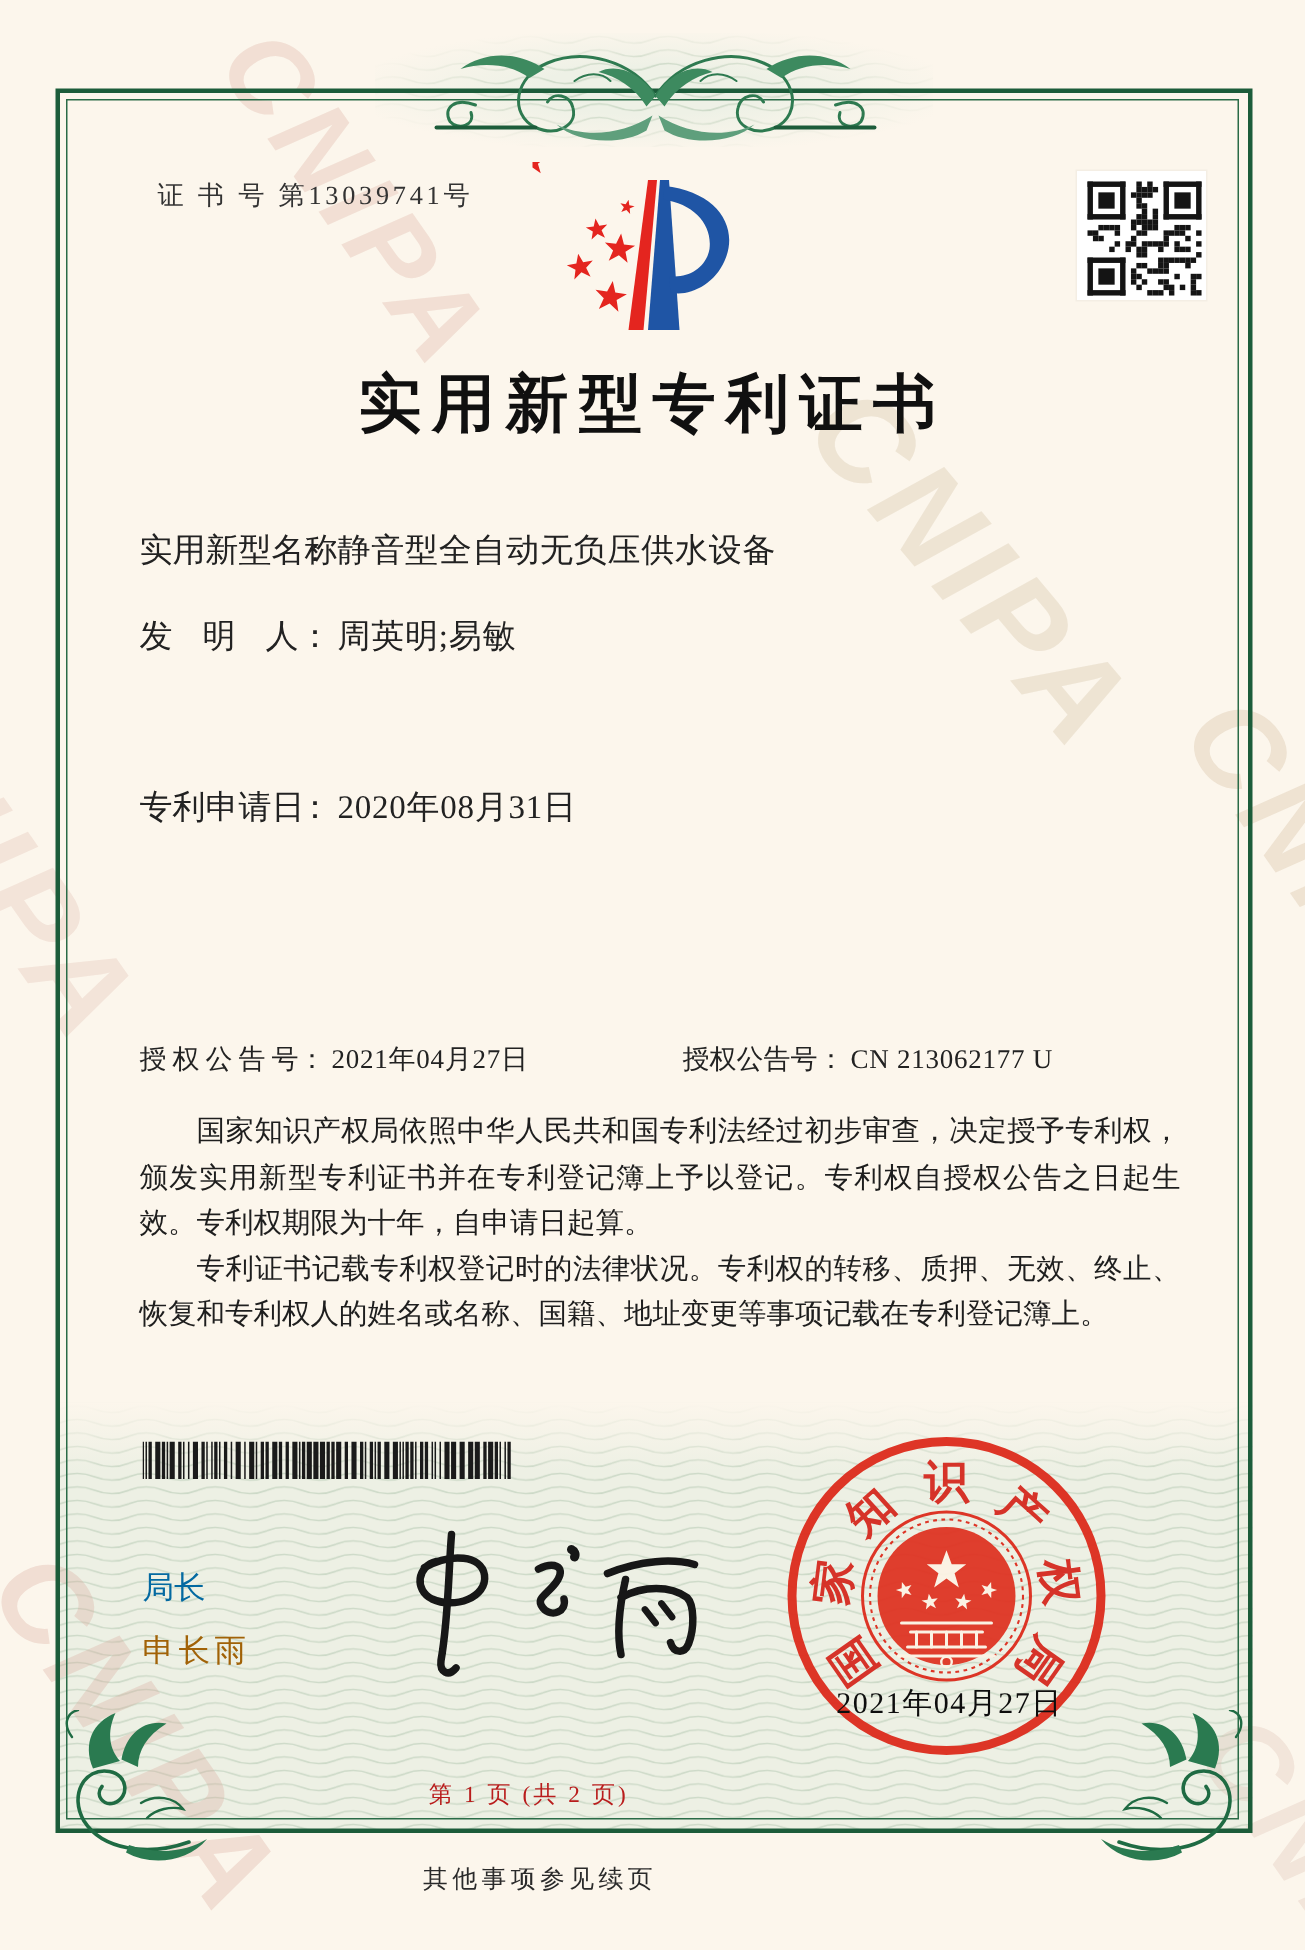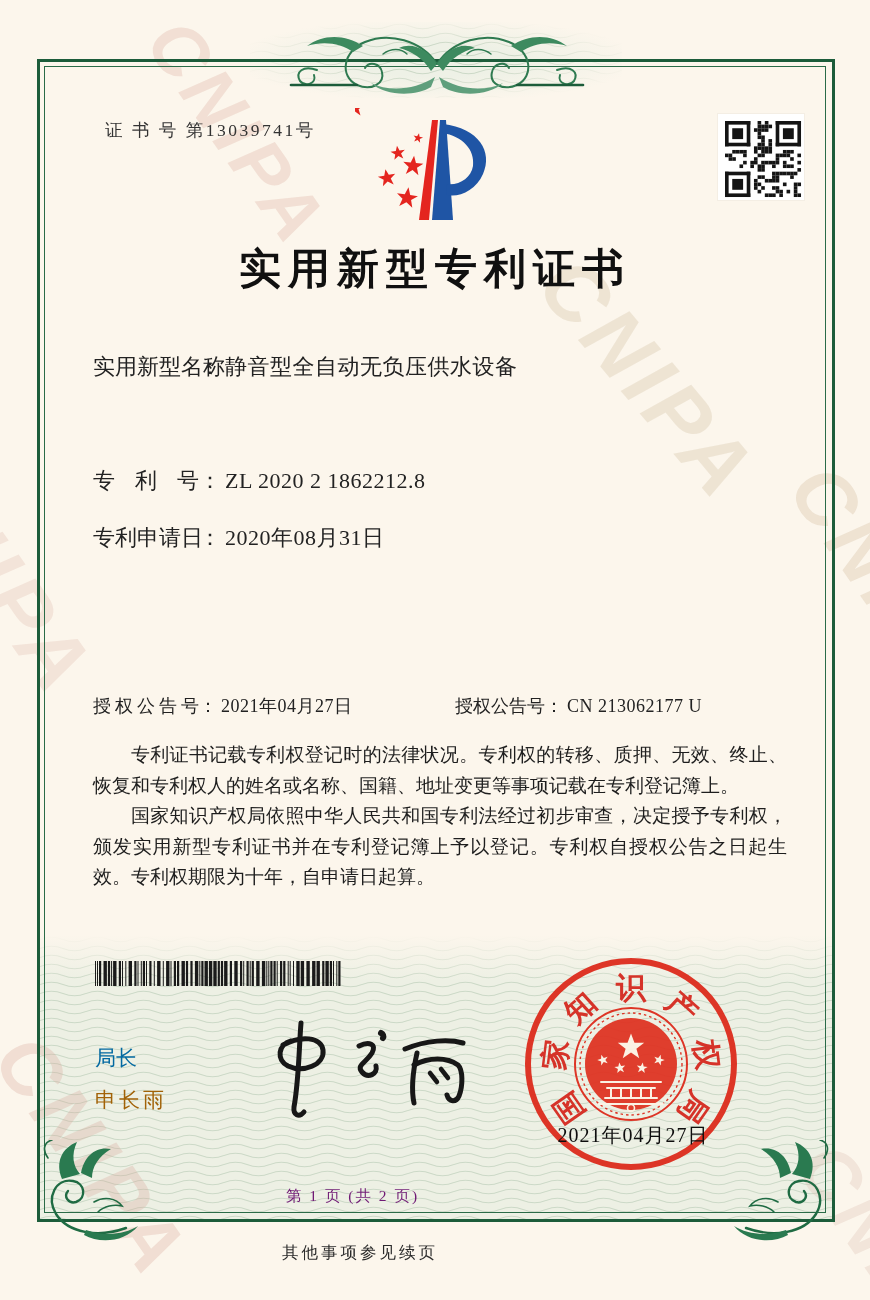--- a/index.html
+++ b/index.html
@@ -45,21 +45,21 @@
   .barcode{position:absolute;left:95px;top:961px;z-index:3;}
   .director{position:absolute;left:95px;top:1044px;z-index:3;
     font-family:"Liberation Sans","DejaVu Sans",sans-serif;font-size:21px;color:#0369a1;}
   .director-name{position:absolute;left:95px;top:1086px;z-index:3;
     font-family:"Liberation Sans","DejaVu Sans",sans-serif;font-size:21px;letter-spacing:3px;color:#a16207;}
   .signature{position:absolute;left:233px;top:1013px;z-index:4;}
   .seal{position:absolute;left:515px;top:948px;z-index:4;}
   .seal-date{position:absolute;left:520px;top:1122px;width:226px;text-align:center;
     font-size:20px;letter-spacing:1px;color:#0d0d0d;z-index:5;}
   .page-num{position:absolute;left:0;top:1186px;width:705px;text-align:center;
-    font-size:15.5px;letter-spacing:2px;color:#701a75;z-index:3;}
+    font-size:15.5px;letter-spacing:2px;color:#b91c1c;z-index:3;}
   .continuation{position:absolute;left:0;top:1242px;width:720px;text-align:center;
     font-size:16.5px;letter-spacing:3px;color:#2a2a2a;z-index:3;}
 </style>
 </head>
 <body>
 
 <div class="page">
 
   <svg class="waves" style="left:40px;top:935px;" width="795" height="287">
     <defs>
@@ -258,37 +258,37 @@
       <rect x="7" y="57.68" width="3.62" height="25.34" fill="#141414"></rect>
       <rect x="28.72" y="57.68" width="3.62" height="25.34" fill="#141414"></rect>
       <rect x="14.24" y="64.92" width="10.86" height="10.86" fill="#141414"></rect>
     </svg>
 
   <div class="title">实用新型专利证书</div>
 
   <div class="row" style="top:352px">
     <span class="lbl">实用新型名称</span><span class="colon">：</span><span class="val">静音型全自动无负压供水设备</span>
   </div>
-  <div class="row" style="top:466px">
-    <span class="lbl">专利号</span><span class="colon">：</span><span class="val">ZL 2020 2 1862212.8</span>
+  <div class="row" style="top:409px">
+    <span class="lbl">发明人</span><span class="colon">：</span><span class="val">周英明;易敏</span>
   </div>
   <div class="row" style="top:523px">
     <span class="lbl">专利申请日</span><span class="colon">：</span><span class="val">2020年08月31日</span>
   </div>
 
   <div class="row2" style="left:93px;top:694px">
     <span class="lbl">授权公告号</span><span class="colon">：</span><span class="val">2021年04月27日</span>
   </div>
   <div class="row2" style="left:455px;top:694px">
     <span>授权公告号</span><span class="colon">：</span><span class="val">CN 213062177 U</span>
   </div>
 
   <div class="paras">
+    <p>国家知识产权局依照中华人民共和国专利法经过初步审查，决定授予专利权，颁发实用新型专利证书并在专利登记簿上予以登记。专利权自授权公告之日起生效。专利权期限为十年，自申请日起算。</p>
     <p>专利证书记载专利权登记时的法律状况。专利权的转移、质押、无效、终止、恢复和专利权人的姓名或名称、国籍、地址变更等事项记载在专利登记簿上。</p>
-    <p>国家知识产权局依照中华人民共和国专利法经过初步审查，决定授予专利权，颁发实用新型专利证书并在专利登记簿上予以登记。专利权自授权公告之日起生效。专利权期限为十年，自申请日起算。</p>
   </div>
 
   <svg class="barcode" width="248" height="25" viewBox="0 0 248 25" id="barsvg">
       <rect x="0" y="0" width="1" height="25" fill="#1a1a1a"></rect>
       <rect x="2" y="0" width="1" height="25" fill="#1a1a1a"></rect>
       <rect x="4" y="0" width="2.2" height="25" fill="#1a1a1a"></rect>
       <rect x="8.5" y="0" width="3.4" height="25" fill="#1a1a1a"></rect>
       <rect x="12.9" y="0" width="2.2" height="25" fill="#1a1a1a"></rect>
       <rect x="16.1" y="0" width="1" height="25" fill="#1a1a1a"></rect>
       <rect x="18.1" y="0" width="3.4" height="25" fill="#1a1a1a"></rect>

